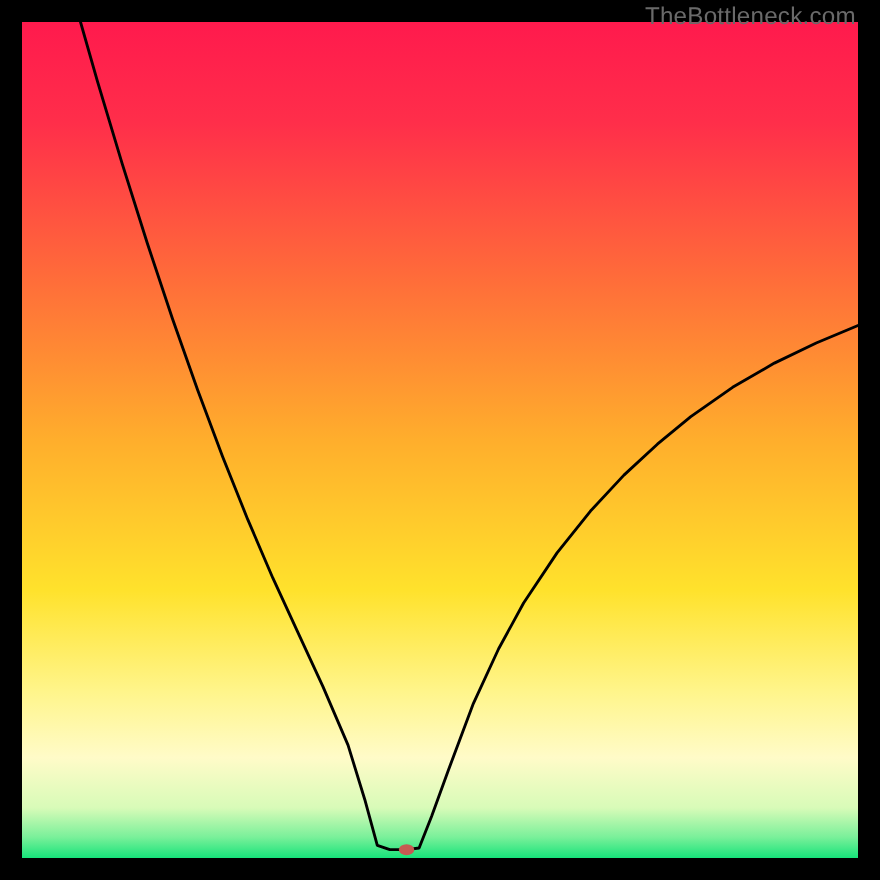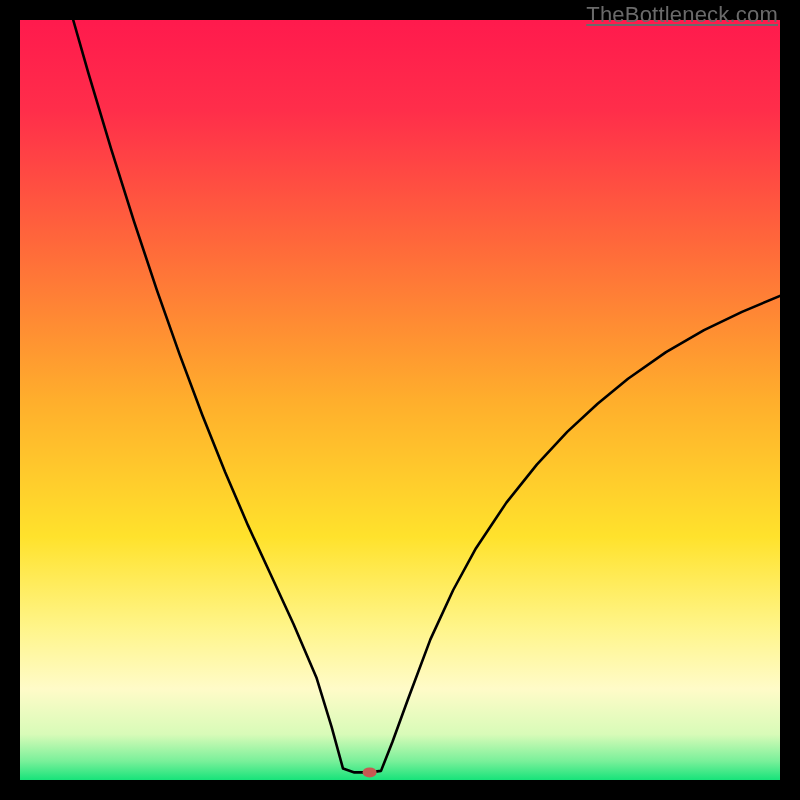--- a/index.html
+++ b/index.html
@@ -28,21 +28,20 @@
   }
   .watermark {
     position: absolute;
     top: 2px;
     right: 22px;
     color: #6a6a6a;
     font-size: 22px;
     font-weight: 500;
     letter-spacing: 0.2px;
     user-select: none;
-    text-decoration: underline;
   }
 </style>
 </head>
 <body>
 
 <div class="frame">
   <svg class="plot" viewBox="0 0 760 760" preserveAspectRatio="none">
     <defs>
       <linearGradient id="bg-grad" x1="0" y1="0" x2="0" y2="1">
           <stop offset="0%" stop-color="#ff1a4d"></stop>

